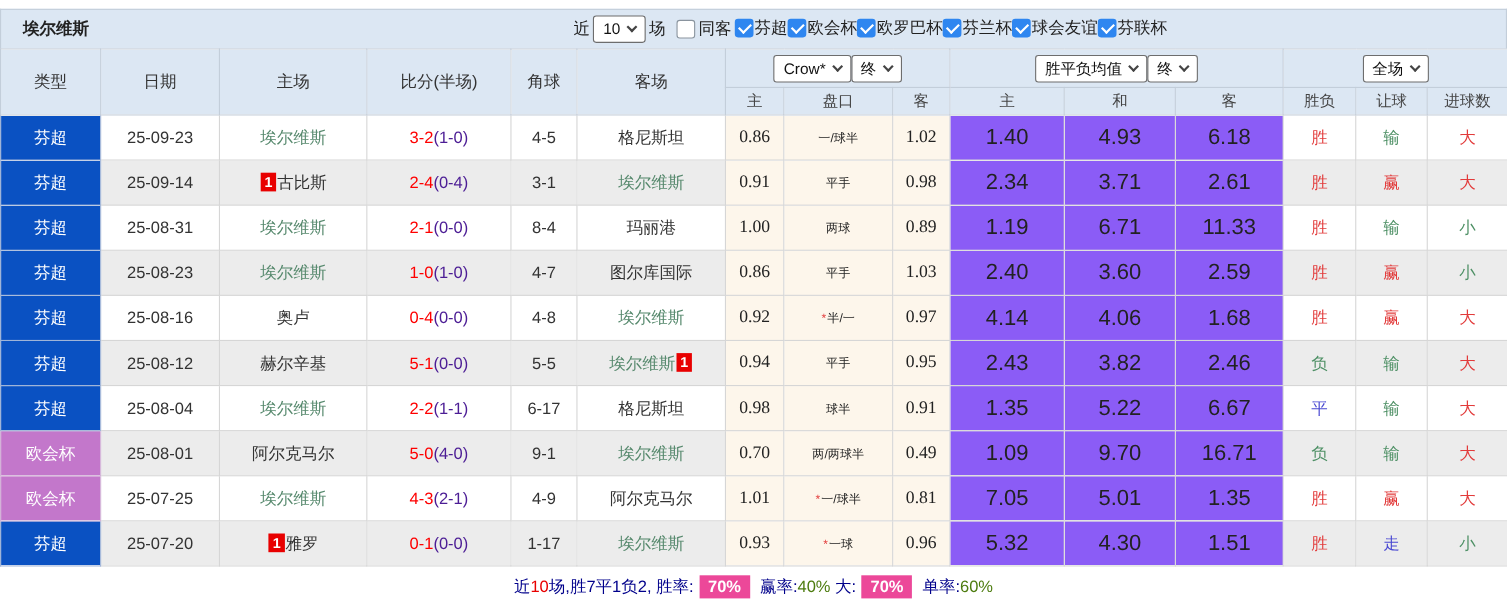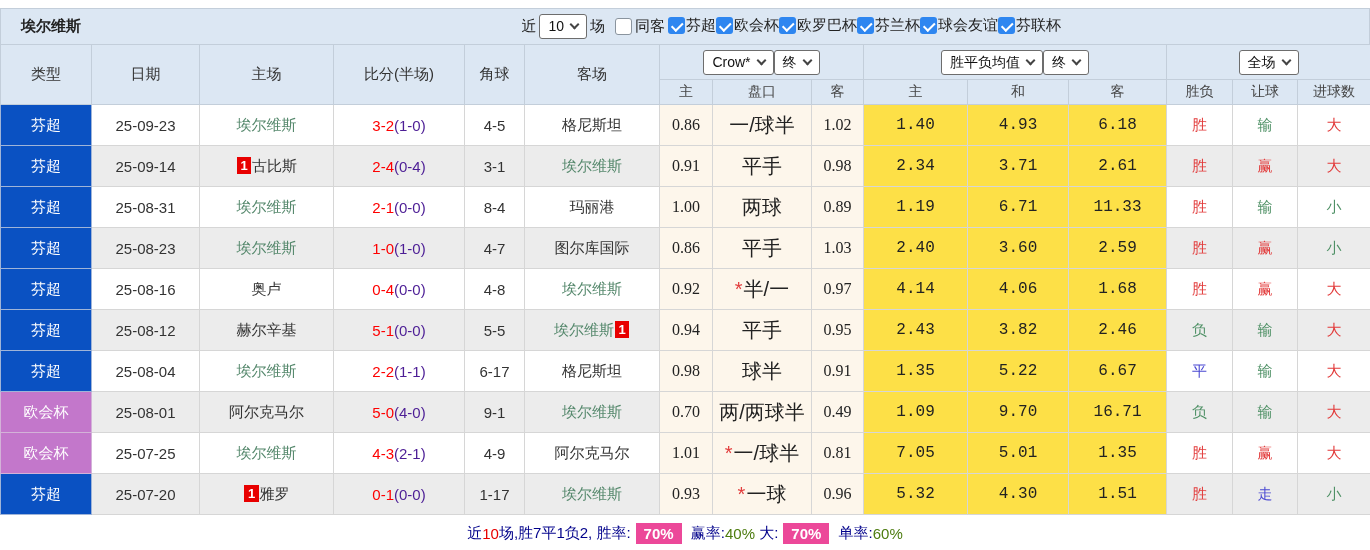--- a/index.html
+++ b/index.html
@@ -67,24 +67,24 @@
   .badge:empty { display: none; }
 
   .smain { color: #fe0000; }
   .shalf { color: #4c1d95; }
 
   .c-odds {
     background: #fdf6eb;
     font-family: "Liberation Serif", "DejaVu Serif", serif; font-size: 16px; color: #222;
   }
   .star:not(:empty) { color: #e23b3b; margin-right: 1px; }
-  .c-handicap { font-family: "Liberation Sans", "DejaVu Sans", sans-serif; font-size: 20px; }
+  .c-handicap { font-family: "Liberation Sans", "DejaVu Sans", sans-serif; font-size: 11px; }
   .c-mean {
-    background: #fde047;
-    font-family: Liberation Mono, monospace; font-size: 16px; color: #222;
+    background: #8b5cf6;
+    font-family: Liberation Sans, sans-serif; font-size: 20px; color: #222;
   }
   .c-res { font-size: 15px; }
   .c-res.red   { color: #e23b3b; }
   .c-res.green { color: #4e9065; }
   .c-res.blue  { color: #4a49d2; }
 
   
   .summary { height: 36px; display: flex; align-items: center; justify-content: center; font-size: 15px; white-space: pre; }
   .seg.navy { color: #00008b; }
   .seg.blue { color: #4d7c0f; }

